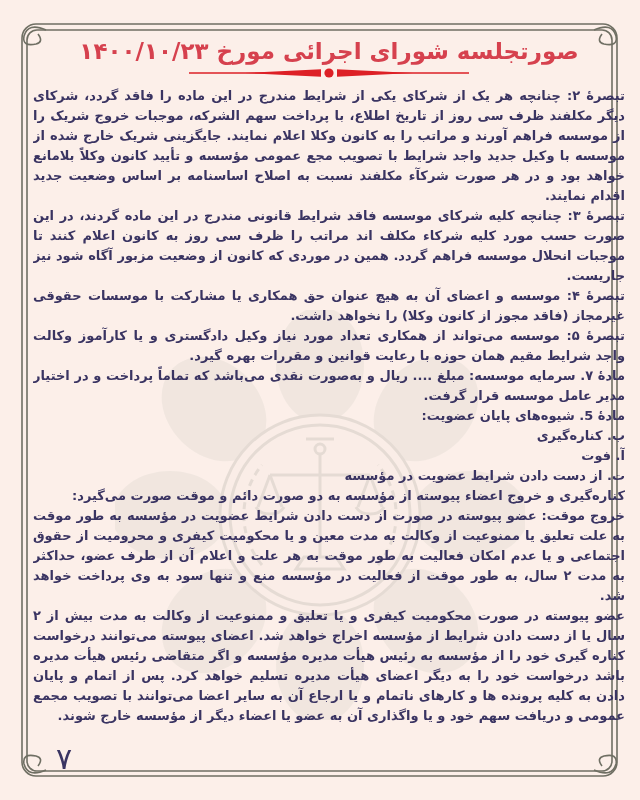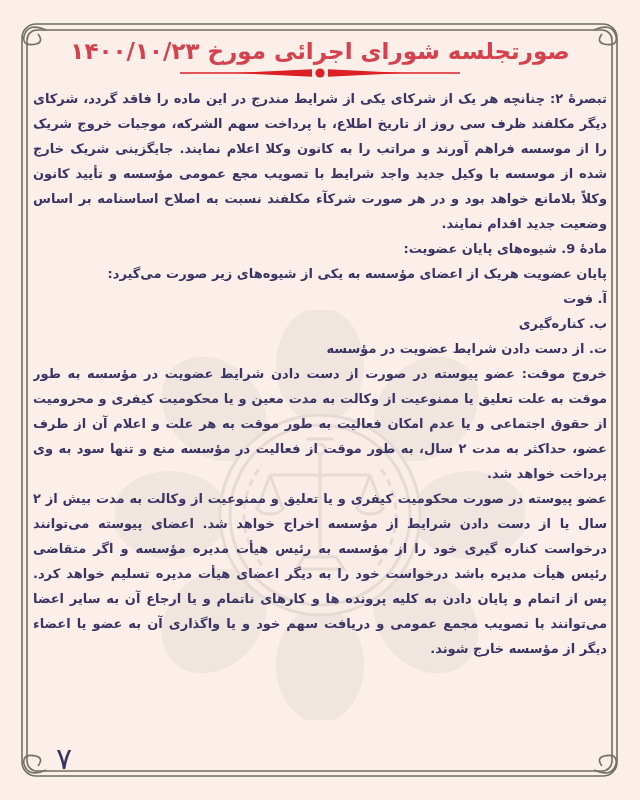--- a/index.html
+++ b/index.html
@@ -9,40 +9,40 @@
     font-family:"DejaVu Sans",sans-serif;
     position:relative;
   }
   .page{position:absolute;inset:0;width:640px;height:800px;}
   .frame-svg{position:absolute;inset:0;z-index:1;pointer-events:none;}
   .watermark-svg{
     position:absolute;left:115px;top:310px;width:410px;height:410px;
     z-index:2;opacity:.30;pointer-events:none;
   }
   .content{
-    position:absolute;left:33px;right:33px;top:34px;z-index:3;
+    position:absolute;left:33px;right:15px;top:34px;z-index:3;
     direction:rtl;
   }
   .title{
     margin:4px 0 2px 0;
     text-align:center;
     font-size:23px;font-weight:bold;
     color:var(--title-red,#d6414e);
     letter-spacing:0;
   }
   .divider{width:280px;margin:2px auto 6px auto;height:14px;}
   .divider svg{display:block;width:280px;height:14px;}
   .divider line{stroke:var(--divider-red,#dd2026);stroke-width:1.6;}
   .divider polygon,.divider circle{fill:var(--divider-red,#dd2026);}
   .bodytext{
     direction:rtl;
     text-align:justify;
     color:var(--ink,#3a3462);
     font-size:13px;font-weight:bold;
-    line-height:25px;
+    line-height:20px;
     height:692px;overflow:hidden;
   }
   .bodytext p{margin:0;padding:0;}
   .page-number{
     position:absolute;left:56px;bottom:26px;z-index:3;
     font-size:30px;font-weight:normal;
     color:var(--ink,#3a3462);
     line-height:1;
   }
   .frame-stroke{fill:none;stroke:var(--border,#6f6f63);stroke-width:1.6;}
@@ -106,25 +106,29 @@
         <line x1="0" y1="7" x2="86" y2="7"></line>
         <polygon points="56,7 132,3.2 132,10.8"></polygon>
         <circle cx="140" cy="7" r="4.6"></circle>
         <polygon points="224,7 148,3.2 148,10.8"></polygon>
         <line x1="194" y1="7" x2="280" y2="7"></line>
       </svg>
     </div>
 
     <div class="bodytext">
       <p>تبصرهٔ ۲: چنانچه هر یک از شرکای یکی از شرایط مندرج در این ماده را فاقد گردد، شرکای دیگر مکلفند ظرف سی روز از تاریخ اطلاع، با پرداخت سهم الشرکه، موجبات خروج شریک را از موسسه فراهم آورند و مراتب را به کانون وکلا اعلام نمایند. جایگزینی شریک خارج شده از موسسه با وکیل جدید واجد شرایط با تصویب مجع عمومی مؤسسه و تأیید کانون وکلاً بلامانع خواهد بود و در هر صورت شرکآء مکلفند نسبت به اصلاح اساسنامه بر اساس وضعیت جدید اقدام نمایند.</p>
-      <p>مادهٔ 9. شیوه‌های پایان عضویت:</p>
-      <p>پایان عضویت هریک از اعضای مؤسسه به یکی از شیوه‌های زیر صورت می‌گیرد:</p>
+      <p>تبصرهٔ ۳: چنانچه کلیه شرکای موسسه فاقد شرایط قانونی مندرج در این ماده گردند، در این صورت حسب مورد کلیه شرکاء مکلف اند مراتب را ظرف سی روز به کانون اعلام کنند تا موجبات انحلال موسسه فراهم گردد. همین در موردی که کانون از وضعیت مزبور آگاه شود نیز جاریست.</p>
+      <p>تبصرهٔ ۴: موسسه و اعضای آن به هیچ عنوان حق همکاری یا مشارکت با موسسات حقوقی غیرمجاز (فاقد مجوز از کانون وکلا) را نخواهد داشت.</p>
+      <p>تبصرهٔ ۵: موسسه می‌تواند از همکاری تعداد مورد نیاز وکیل دادگستری و یا کارآموز وکالت واجد شرایط مقیم همان حوزه با رعایت قوانین و مقررات بهره گیرد.</p>
+      <p>مادهٔ ۷. سرمایه موسسه: مبلغ .... ریال و به‌صورت نقدی می‌باشد که تماماً پرداخت و در اختیار مدیر عامل موسسه قرار گرفت.</p>
+      <p>مادهٔ 5. شیوه‌های پایان عضویت:</p>
+      <p>ب. کناره‌گیری</p>
       <p>آ. فوت</p>
-      <p>ب. کناره‌گیری</p>
       <p>ت. از دست دادن شرایط عضویت در مؤسسه</p>
+      <p>کناره‌گیری و خروج اعضاء پیوسته از مؤسسه به دو صورت دائم و موقت صورت می‌گیرد:</p>
       <p>خروج موقت: عضو پیوسته در صورت از دست دادن شرایط عضویت در مؤسسه به طور موقت به علت تعلیق یا ممنوعیت از وکالت به مدت معین و یا محکومیت کیفری و محرومیت از حقوق اجتماعی و یا عدم امکان فعالیت به طور موقت به هر علت و اعلام آن از طرف عضو، حداکثر به مدت ۲ سال، به طور موقت از فعالیت در مؤسسه منع و تنها سود به وی پرداخت خواهد شد.</p>
       <p>عضو پیوسته در صورت محکومیت کیفری و یا تعلیق و ممنوعیت از وکالت به مدت بیش از ۲ سال یا از دست دادن شرایط از مؤسسه اخراج خواهد شد. اعضای پیوسته می‌توانند درخواست کناره گیری خود را از مؤسسه به رئیس هیأت مدیره مؤسسه و اگر متقاضی رئیس هیأت مدیره باشد درخواست خود را به دیگر اعضای هیأت مدیره تسلیم خواهد کرد. پس از اتمام و پایان دادن به کلیه پرونده ها و کارهای ناتمام و یا ارجاع آن به سایر اعضا می‌توانند با تصویب مجمع عمومی و دریافت سهم خود و یا واگذاری آن به عضو یا اعضاء دیگر از مؤسسه خارج شوند.</p>
 
     </div>
   </div>
 
   <div class="page-number">۷</div>
 </div>
 
 </body></html>

